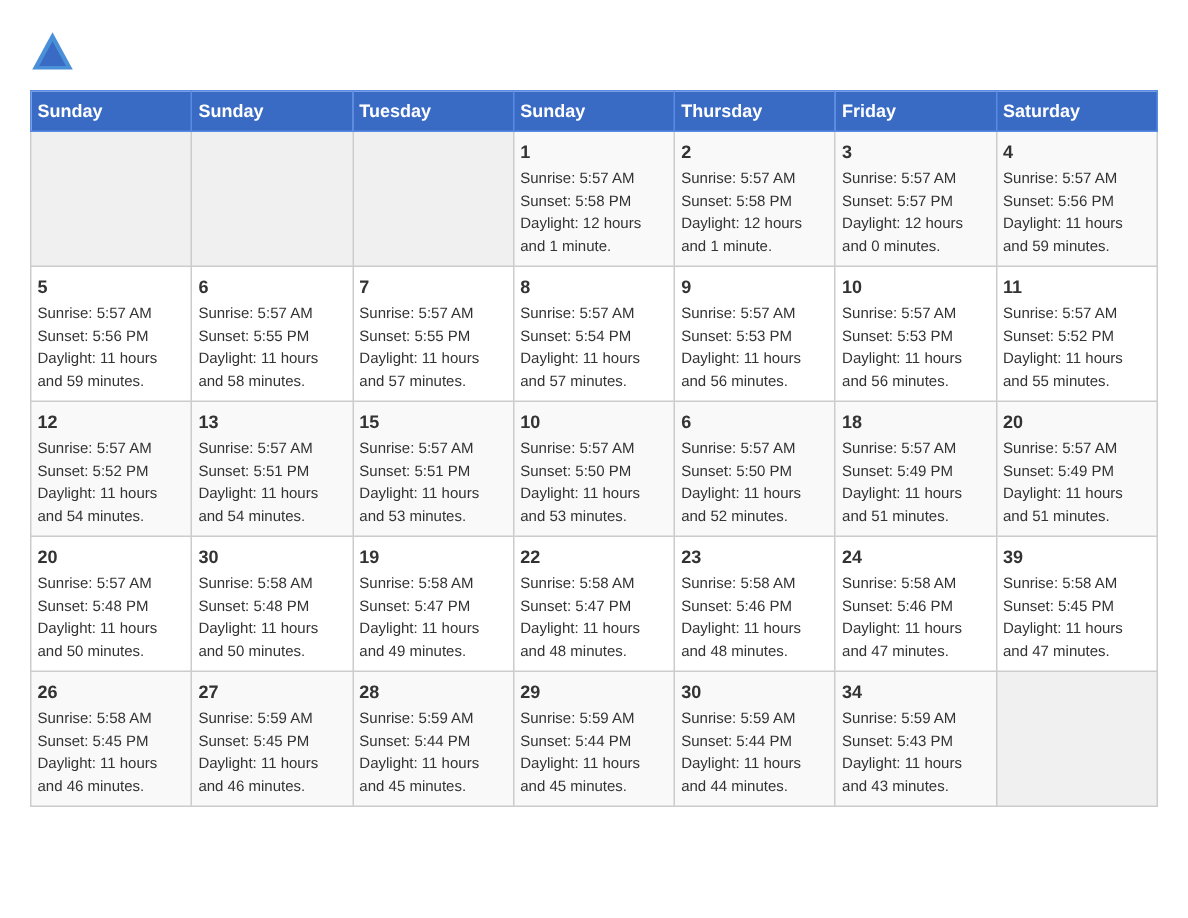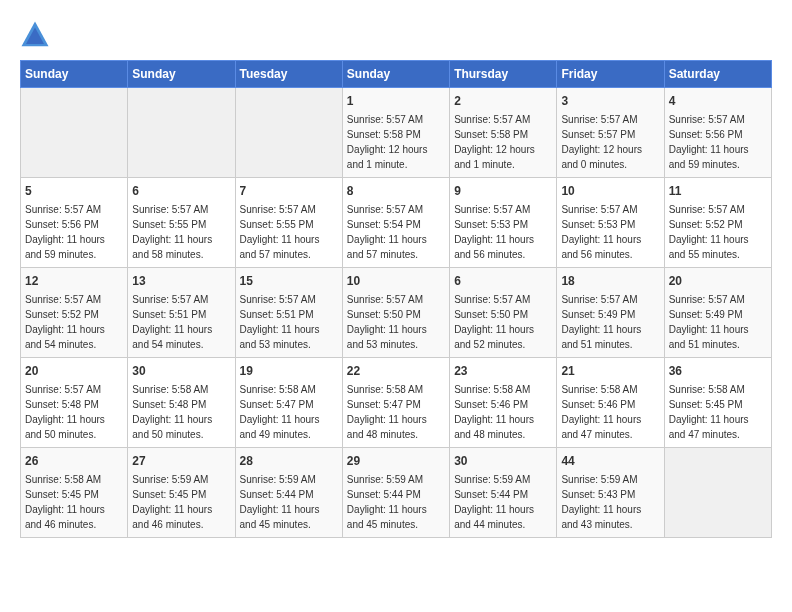--- a/index.html
+++ b/index.html
@@ -280,28 +280,28 @@
 and 48 minutes.</div>
         </td>
         <td>
           <div class="day-number">23</div>
           <div class="day-info" style="white-space: pre-line;">Sunrise: 5:58 AM
 Sunset: 5:46 PM
 Daylight: 11 hours
 and 48 minutes.</div>
         </td>
         <td>
-          <div class="day-number">21</div>
+          <div class="day-number">24</div>
           <div class="day-info" style="white-space: pre-line;">Sunrise: 5:58 AM
 Sunset: 5:46 PM
 Daylight: 11 hours
 and 47 minutes.</div>
         </td>
         <td>
-          <div class="day-number">36</div>
+          <div class="day-number">39</div>
           <div class="day-info" style="white-space: pre-line;">Sunrise: 5:58 AM
 Sunset: 5:45 PM
 Daylight: 11 hours
 and 47 minutes.</div>
         </td>
       </tr>
       <tr>
         <td>
           <div class="day-number">26</div>
           <div class="day-info" style="white-space: pre-line;">Sunrise: 5:58 AM
@@ -331,21 +331,21 @@
 and 45 minutes.</div>
         </td>
         <td>
           <div class="day-number">30</div>
           <div class="day-info" style="white-space: pre-line;">Sunrise: 5:59 AM
 Sunset: 5:44 PM
 Daylight: 11 hours
 and 44 minutes.</div>
         </td>
         <td>
-          <div class="day-number">44</div>
+          <div class="day-number">34</div>
           <div class="day-info" style="white-space: pre-line;">Sunrise: 5:59 AM
 Sunset: 5:43 PM
 Daylight: 11 hours
 and 43 minutes.</div>
         </td>
         <td class="empty-cell"></td>
       </tr>
     </tbody>
 </table>
 

